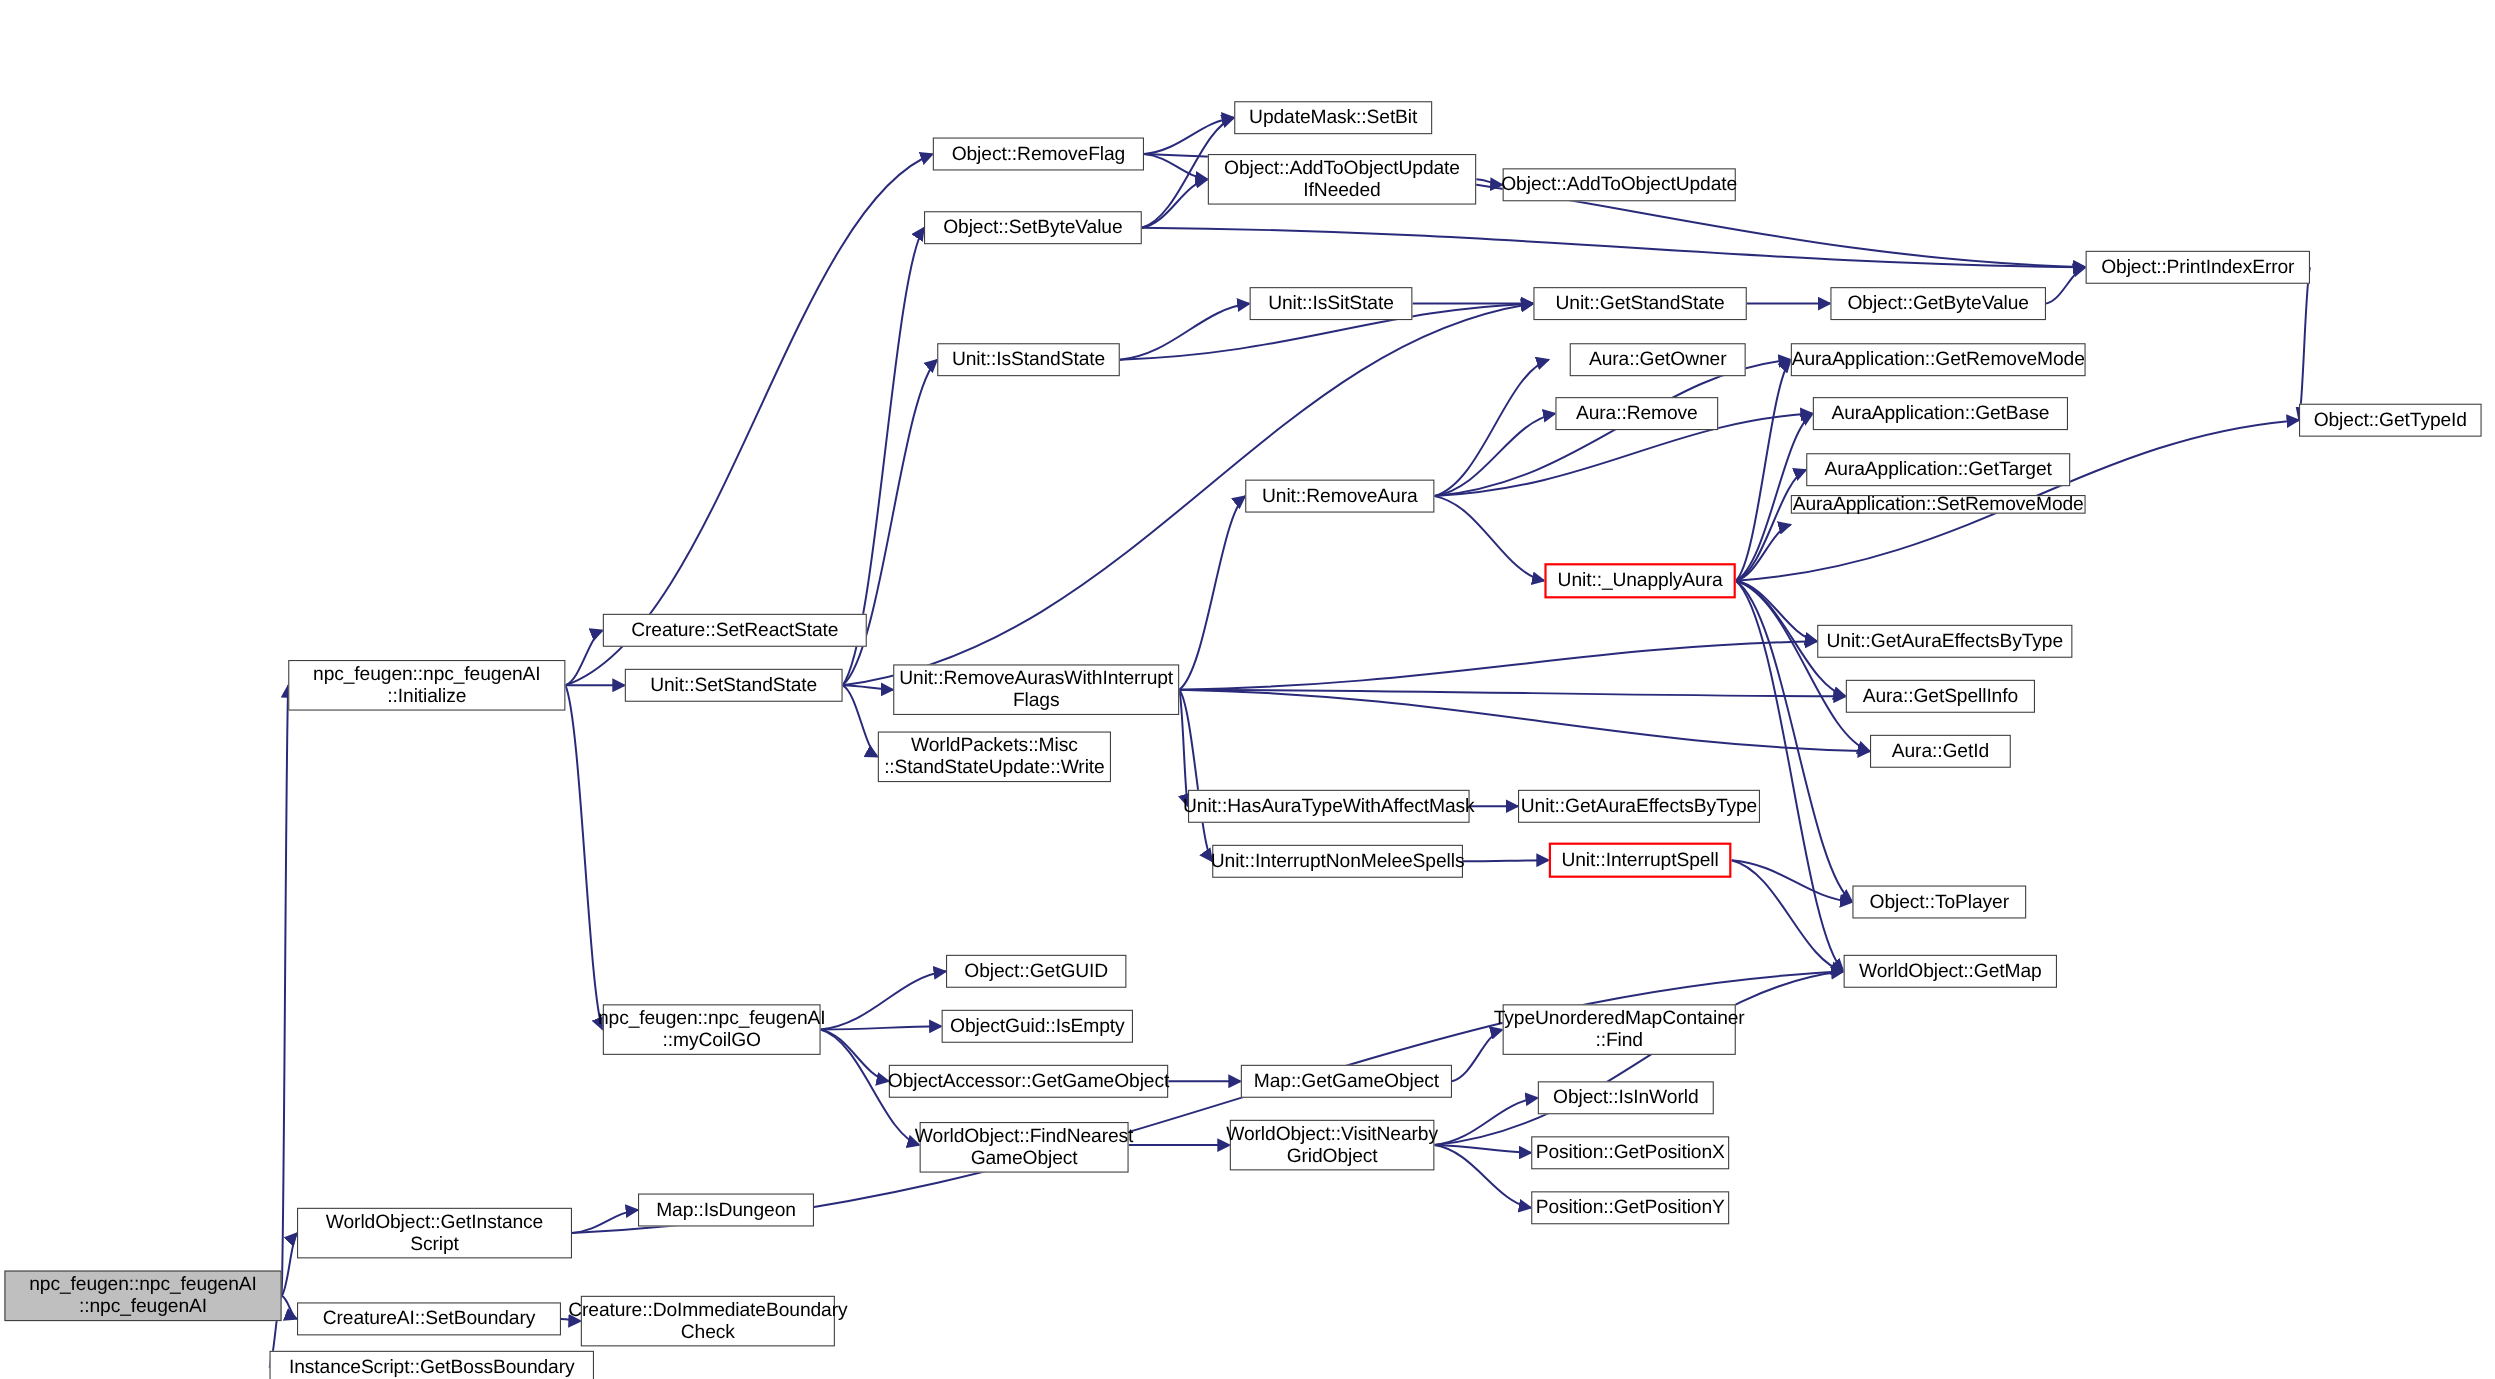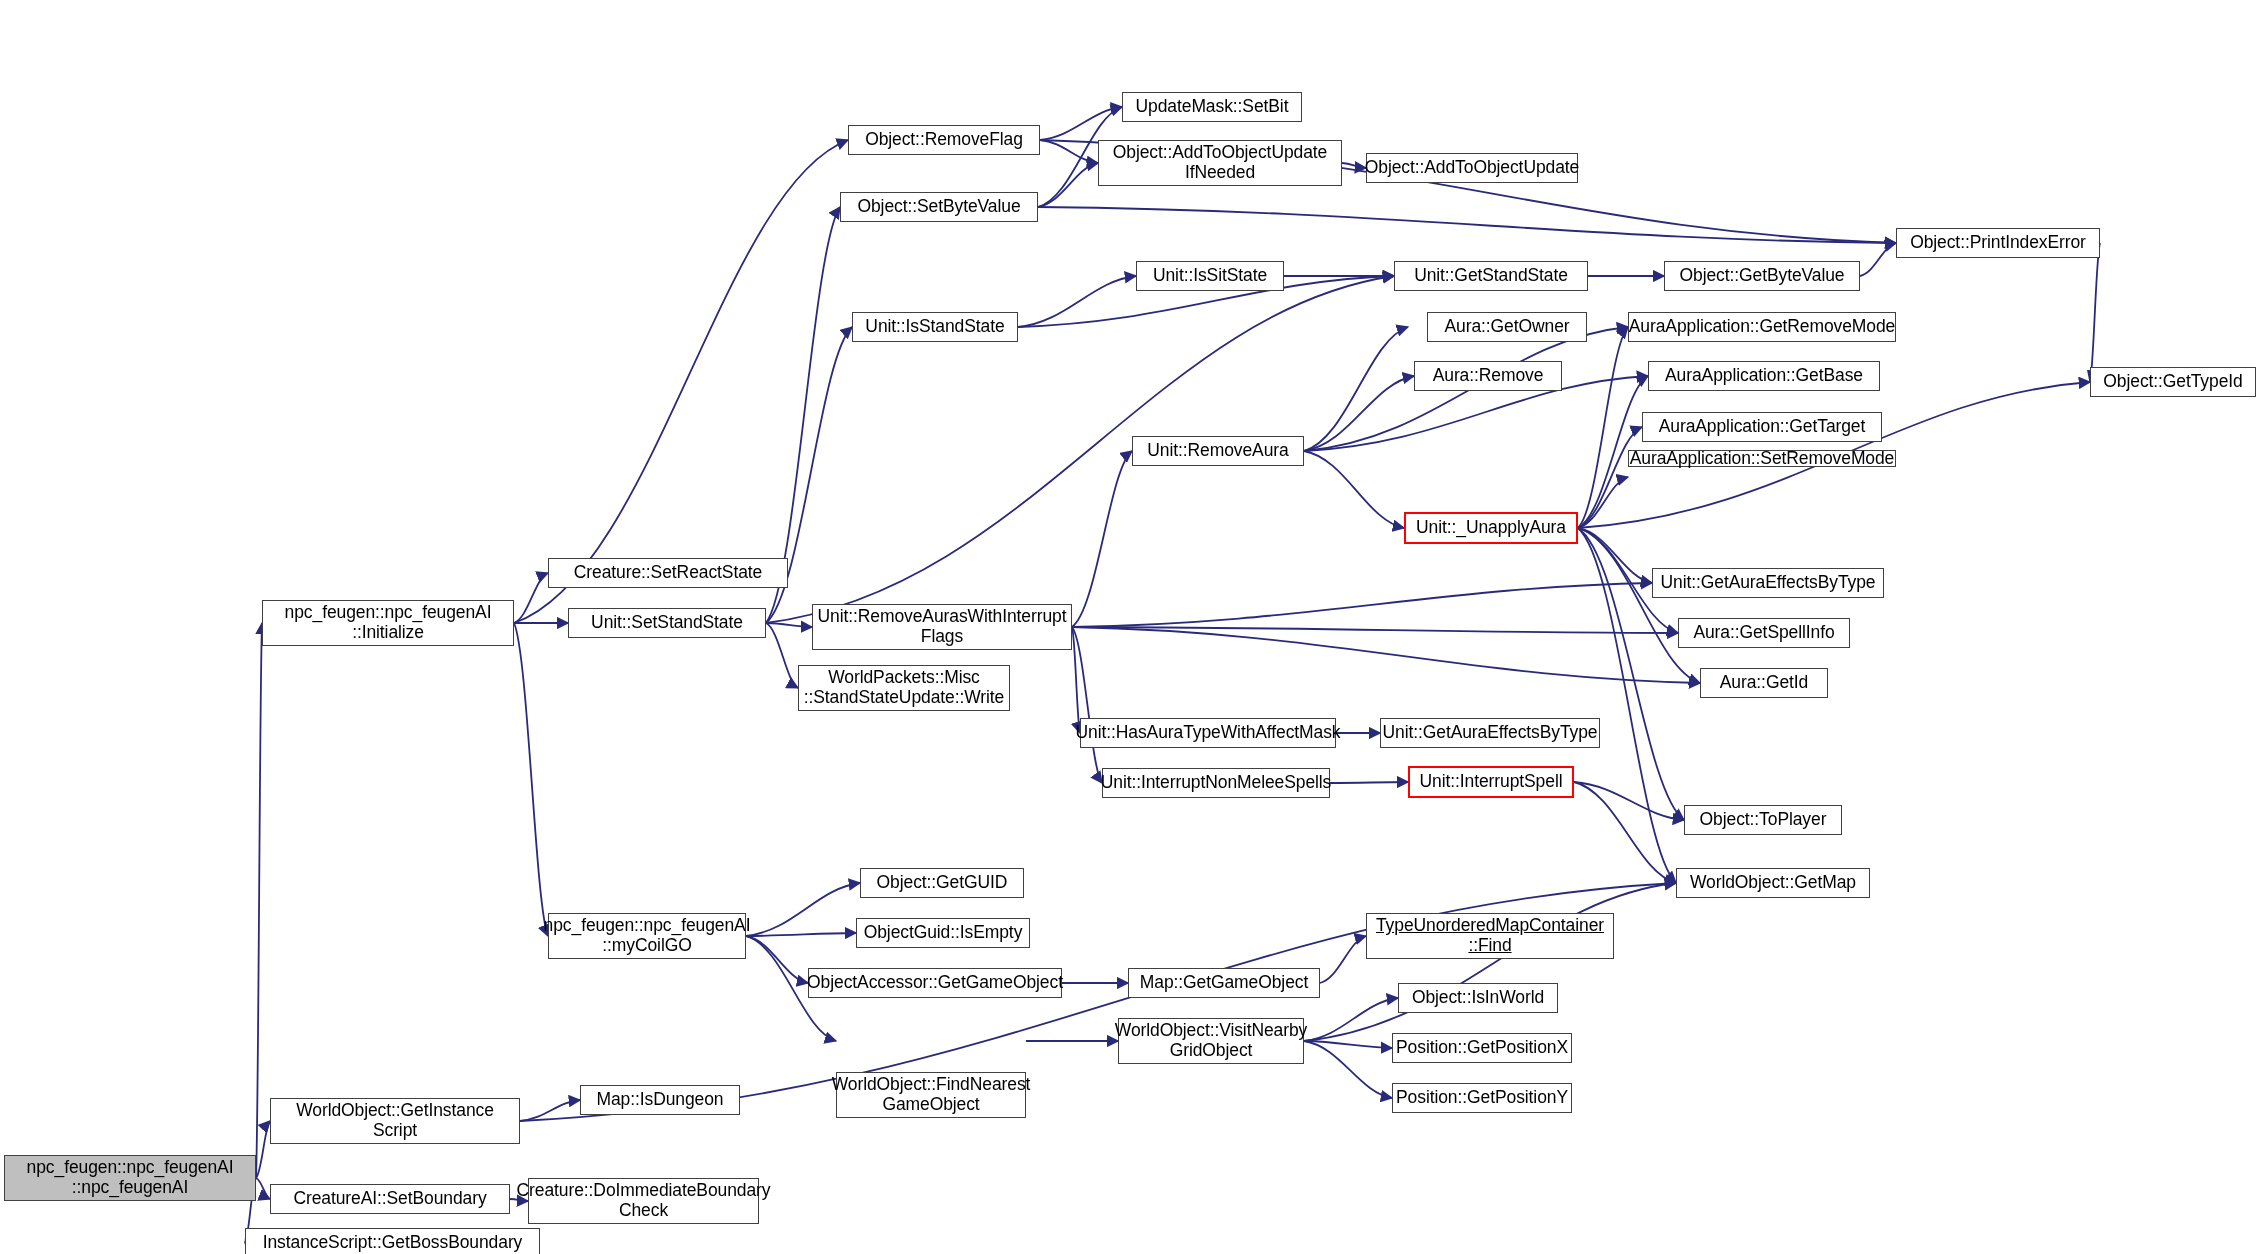--- a/index.html
+++ b/index.html
@@ -172,23 +172,23 @@
       <div class="node" style="left: 1102px; top: 768px; width: 228px; height: 30px;">Unit::InterruptNonMeleeSpells</div>
       <div class="node highlight" style="left: 1408px; top: 766px; width: 166px; height: 32px;">Unit::InterruptSpell</div>
       <div class="node" style="left: 1684px; top: 805px; width: 158px; height: 30px;">Object::ToPlayer</div>
       <div class="node" style="left: 1676px; top: 868px; width: 194px; height: 30px;">WorldObject::GetMap</div>
       <div class="node" style="left: 548px; top: 913px; width: 198px; height: 46px;">npc_feugen::npc_feugenAI
 ::myCoilGO</div>
       <div class="node" style="left: 860px; top: 868px; width: 164px; height: 30px;">Object::GetGUID</div>
       <div class="node" style="left: 856px; top: 918px; width: 174px; height: 30px;">ObjectGuid::IsEmpty</div>
       <div class="node" style="left: 808px; top: 968px; width: 254px; height: 30px;">ObjectAccessor::GetGameObject</div>
       <div class="node" style="left: 1128px; top: 968px; width: 192px; height: 30px;">Map::GetGameObject</div>
-      <div class="node" style="left: 1366px; top: 913px; width: 248px; height: 46px; text-decoration: underline;">TypeUnorderedMapContainer
+      <div class="node" style="left: 1366px; top: 913px; width: 212px; height: 46px;">TypeUnorderedMapContainer
 ::Find</div>
-      <div class="node" style="left: 836px; top: 1072px; width: 190px; height: 46px;">WorldObject::FindNearest
+      <div class="node" style="left: 836px; top: 1020px; width: 190px; height: 46px;">WorldObject::FindNearest
 GameObject</div>
       <div class="node" style="left: 1118px; top: 1018px; width: 186px; height: 46px;">WorldObject::VisitNearby
 GridObject</div>
       <div class="node" style="left: 1398px; top: 983px; width: 160px; height: 30px;">Object::IsInWorld</div>
       <div class="node" style="left: 1392px; top: 1033px; width: 180px; height: 30px;">Position::GetPositionX</div>
       <div class="node" style="left: 1392px; top: 1083px; width: 180px; height: 30px;">Position::GetPositionY</div>
     </div>
 </div>
 
 </body></html>

